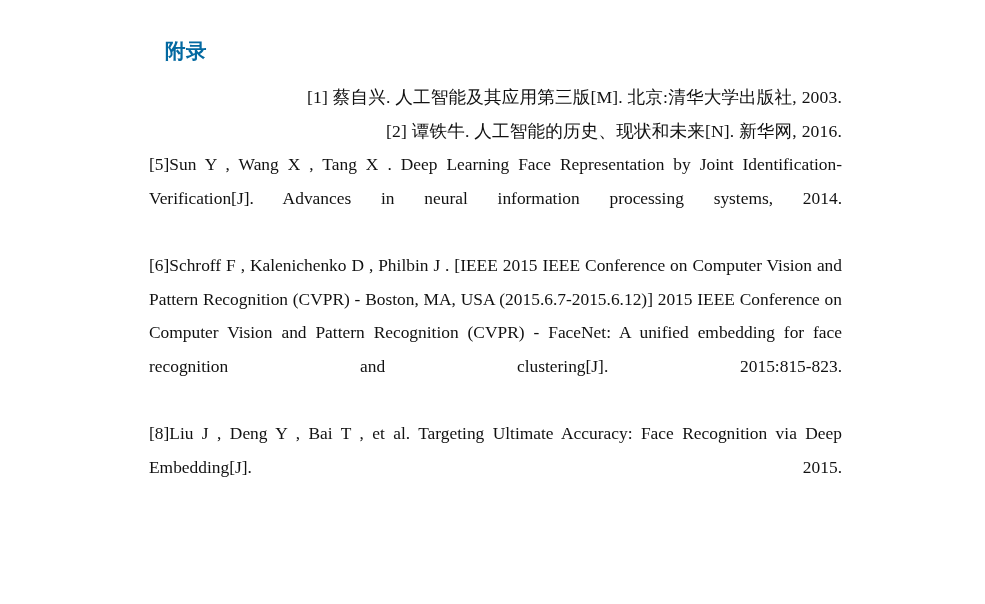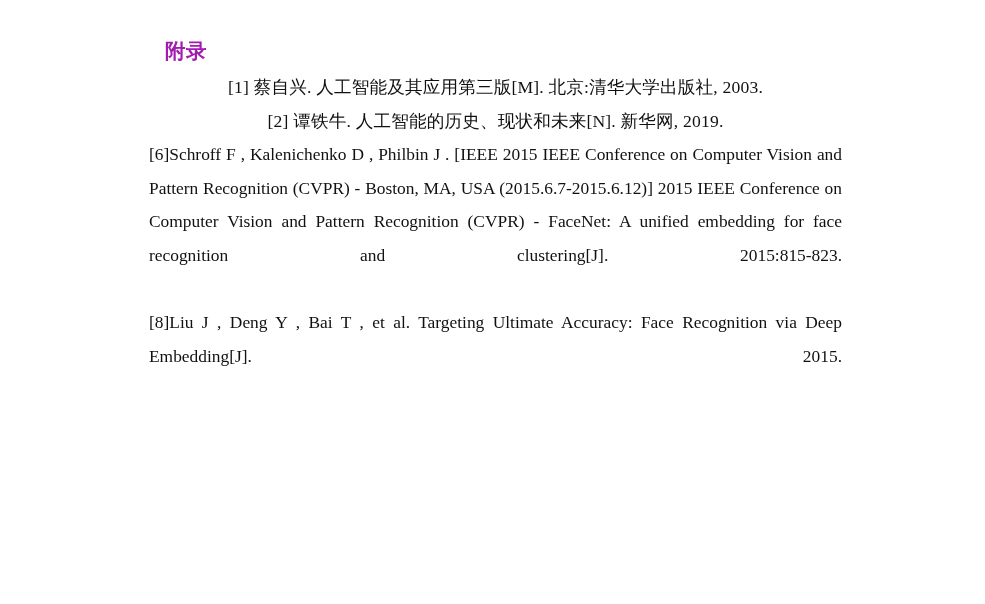--- a/index.html
+++ b/index.html
@@ -28,40 +28,40 @@
     left: 149px;
     top: 36px;
     width: 693px;
   }
   .section-heading {
     font-family: "DejaVu Sans", "Liberation Sans", sans-serif;
     font-weight: bold;
     font-size: 20.5px;
     line-height: 30px;
     letter-spacing: 0.4px;
-    margin: 0 0 5px 0;
-    color: #a21caf;
+    margin: 0 0 15px 0;
+    color: #0369a1;
     padding-left: 16px;
   }
   .ref-list {
     list-style: none;
     margin: 0;
     padding: 0;
   }
   .ref {
     font-size: 17.4px;
     line-height: 33.6px;
     margin: 0;
     padding: 0;
     color: #111111;
     word-spacing: 0.2px;
   }
   
   .ref.ragged {
-    text-align: center;
+    text-align: right;
     font-size: 17.6px;
     letter-spacing: 0.15px;
   }
   
   .ref.justified {
     text-align: justify;
     text-align-last: left;
     text-justify: inter-word;
   }
   .ref.justified::after {
@@ -73,19 +73,20 @@
 </head>
 <body>
 
 <div class="page">
   <div class="content">
 
     <h2 class="section-heading">附录</h2>
 
     <ol class="ref-list">
       <li class="ref ragged">[1] 蔡自兴. 人工智能及其应用第三版[M]. 北京:清华大学出版社, 2003.</li>
-      <li class="ref ragged">[2] 谭铁牛. 人工智能的历史、现状和未来[N]. 新华网, 2019.</li>
+      <li class="ref ragged">[2] 谭铁牛. 人工智能的历史、现状和未来[N]. 新华网, 2016.</li>
+      <li class="ref justified">[5]Sun Y , Wang X , Tang X . Deep Learning Face Representation by Joint Identification-Verification[J]. Advances in neural information processing systems, 2014.</li>
       <li class="ref justified">[6]Schroff F , Kalenichenko D , Philbin J . [IEEE 2015 IEEE Conference on Computer Vision and Pattern Recognition (CVPR) - Boston, MA, USA (2015.6.7-2015.6.12)] 2015 IEEE Conference on Computer Vision and Pattern Recognition (CVPR) - FaceNet: A unified embedding for face recognition and clustering[J]. 2015:815-823.</li>
       <li class="ref justified">[8]Liu J , Deng Y , Bai T , et al. Targeting Ultimate Accuracy: Face Recognition via Deep Embedding[J]. 2015.</li>
     </ol>
 
   </div>
 </div>
 
 </body></html>

